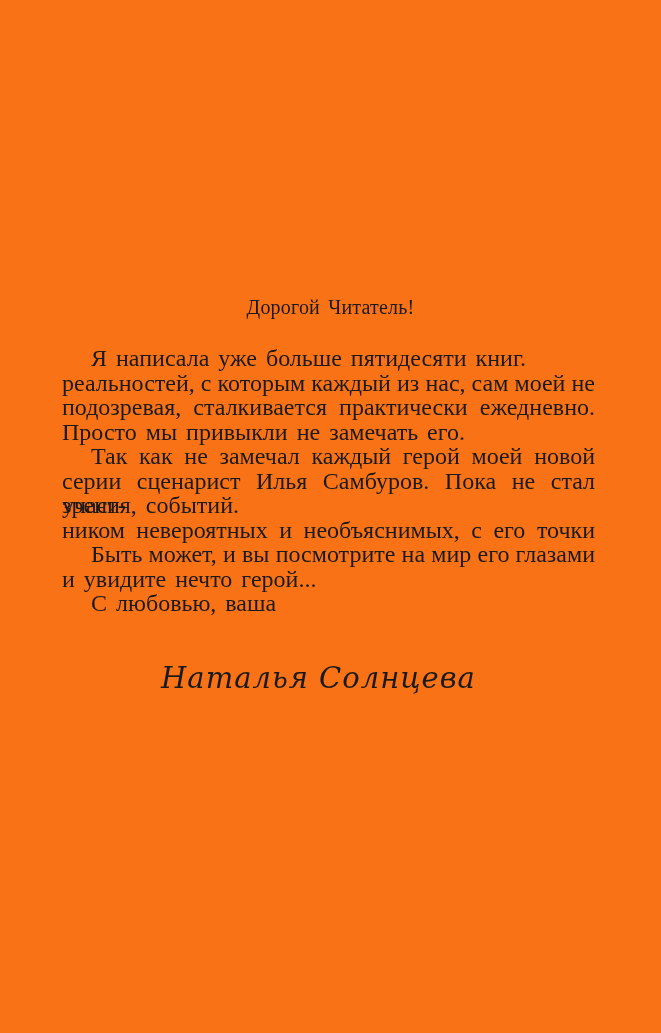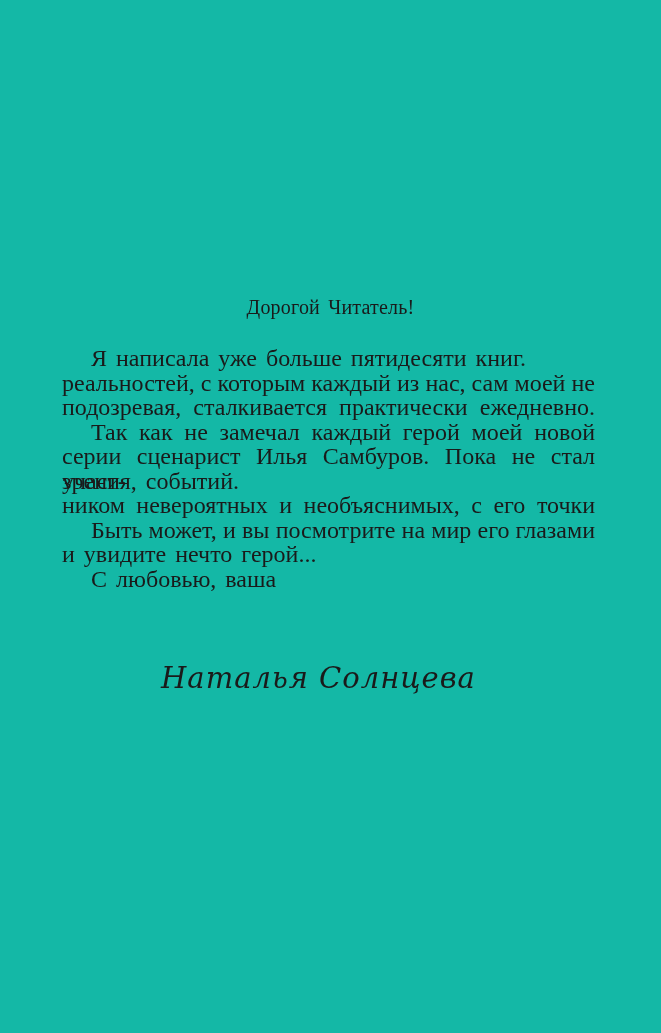--- a/index.html
+++ b/index.html
@@ -5,21 +5,21 @@
   * { margin: 0; padding: 0; box-sizing: border-box; }
   html, body { background: #ffffff; }
   body {
     width: 661px; height: 1033px;
     font-family: "Liberation Serif", serif;
     overflow: hidden;
   }
   .page {
     position: relative;
     width: 661px; height: 1033px;
-    background: #14b8a6;
+    background: #f97316;
     color: #1a1a1a;
   }
   .heading {
     position: absolute;
     top: 296px; left: 0; width: 661px;
     text-align: center;
     font-size: 20px;
     font-weight: normal;
     word-spacing: 3px;
     letter-spacing: 0.2px;
@@ -57,20 +57,21 @@
 </head>
 <body>
 
 <div class="page">
   <h1 class="heading">Дорогой Читатель!</h1>
 
   <div class="letter-body" id="letter-body">
       <div class="line indent">Я написала уже больше пятидесяти книг.</div>
       <div class="line just">реальностей, с которым каждый из нас, сам моей не</div>
       <div class="line just">подозревая, сталкивается практически ежедневно.</div>
+      <div class="line">Просто мы привыкли не замечать его.</div>
       <div class="line just indent">Так как не замечал каждый герой моей новой</div>
       <div class="line just">серии сценарист Илья Самбуров. Пока не стал участ-</div>
       <div class="line">зрения, событий.</div>
       <div class="line just">ником невероятных и необъяснимых, с его точки</div>
       <div class="line just indent">Быть может, и вы посмотрите на мир его глазами</div>
       <div class="line">и увидите нечто герой...</div>
       <div class="line indent">С любовью, ваша</div>
     </div>
 
   <div class="signature">Наталья Солнцева</div>

